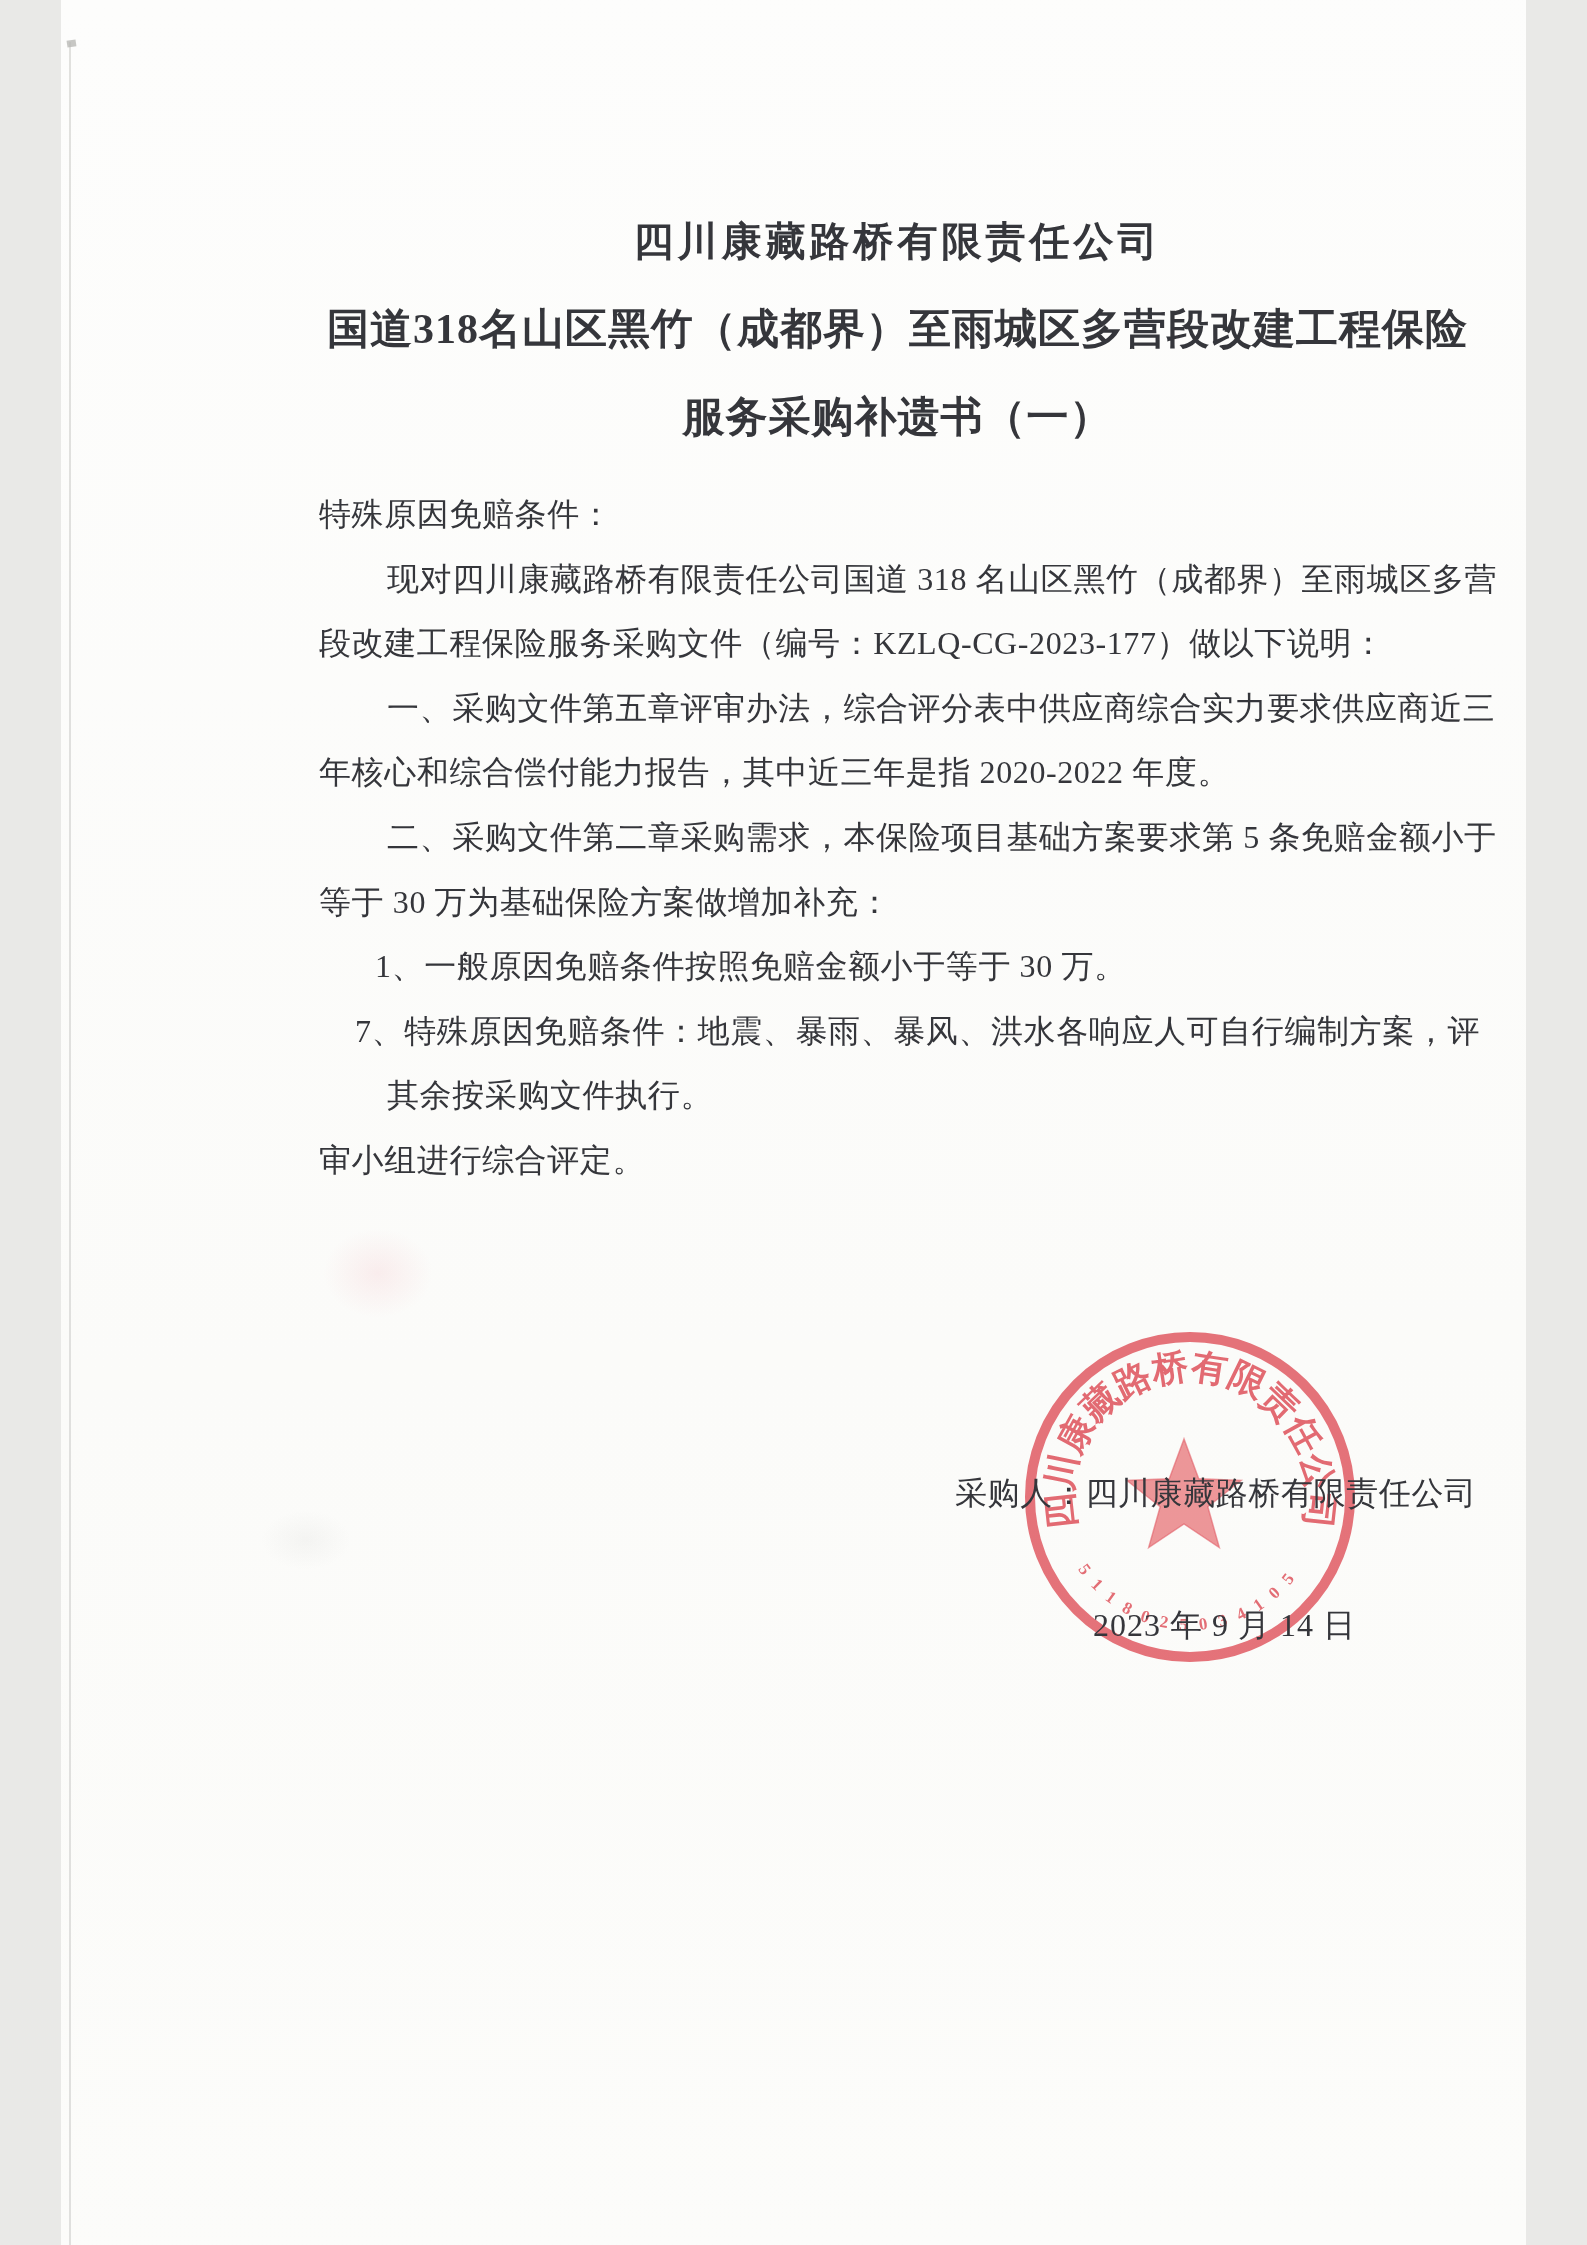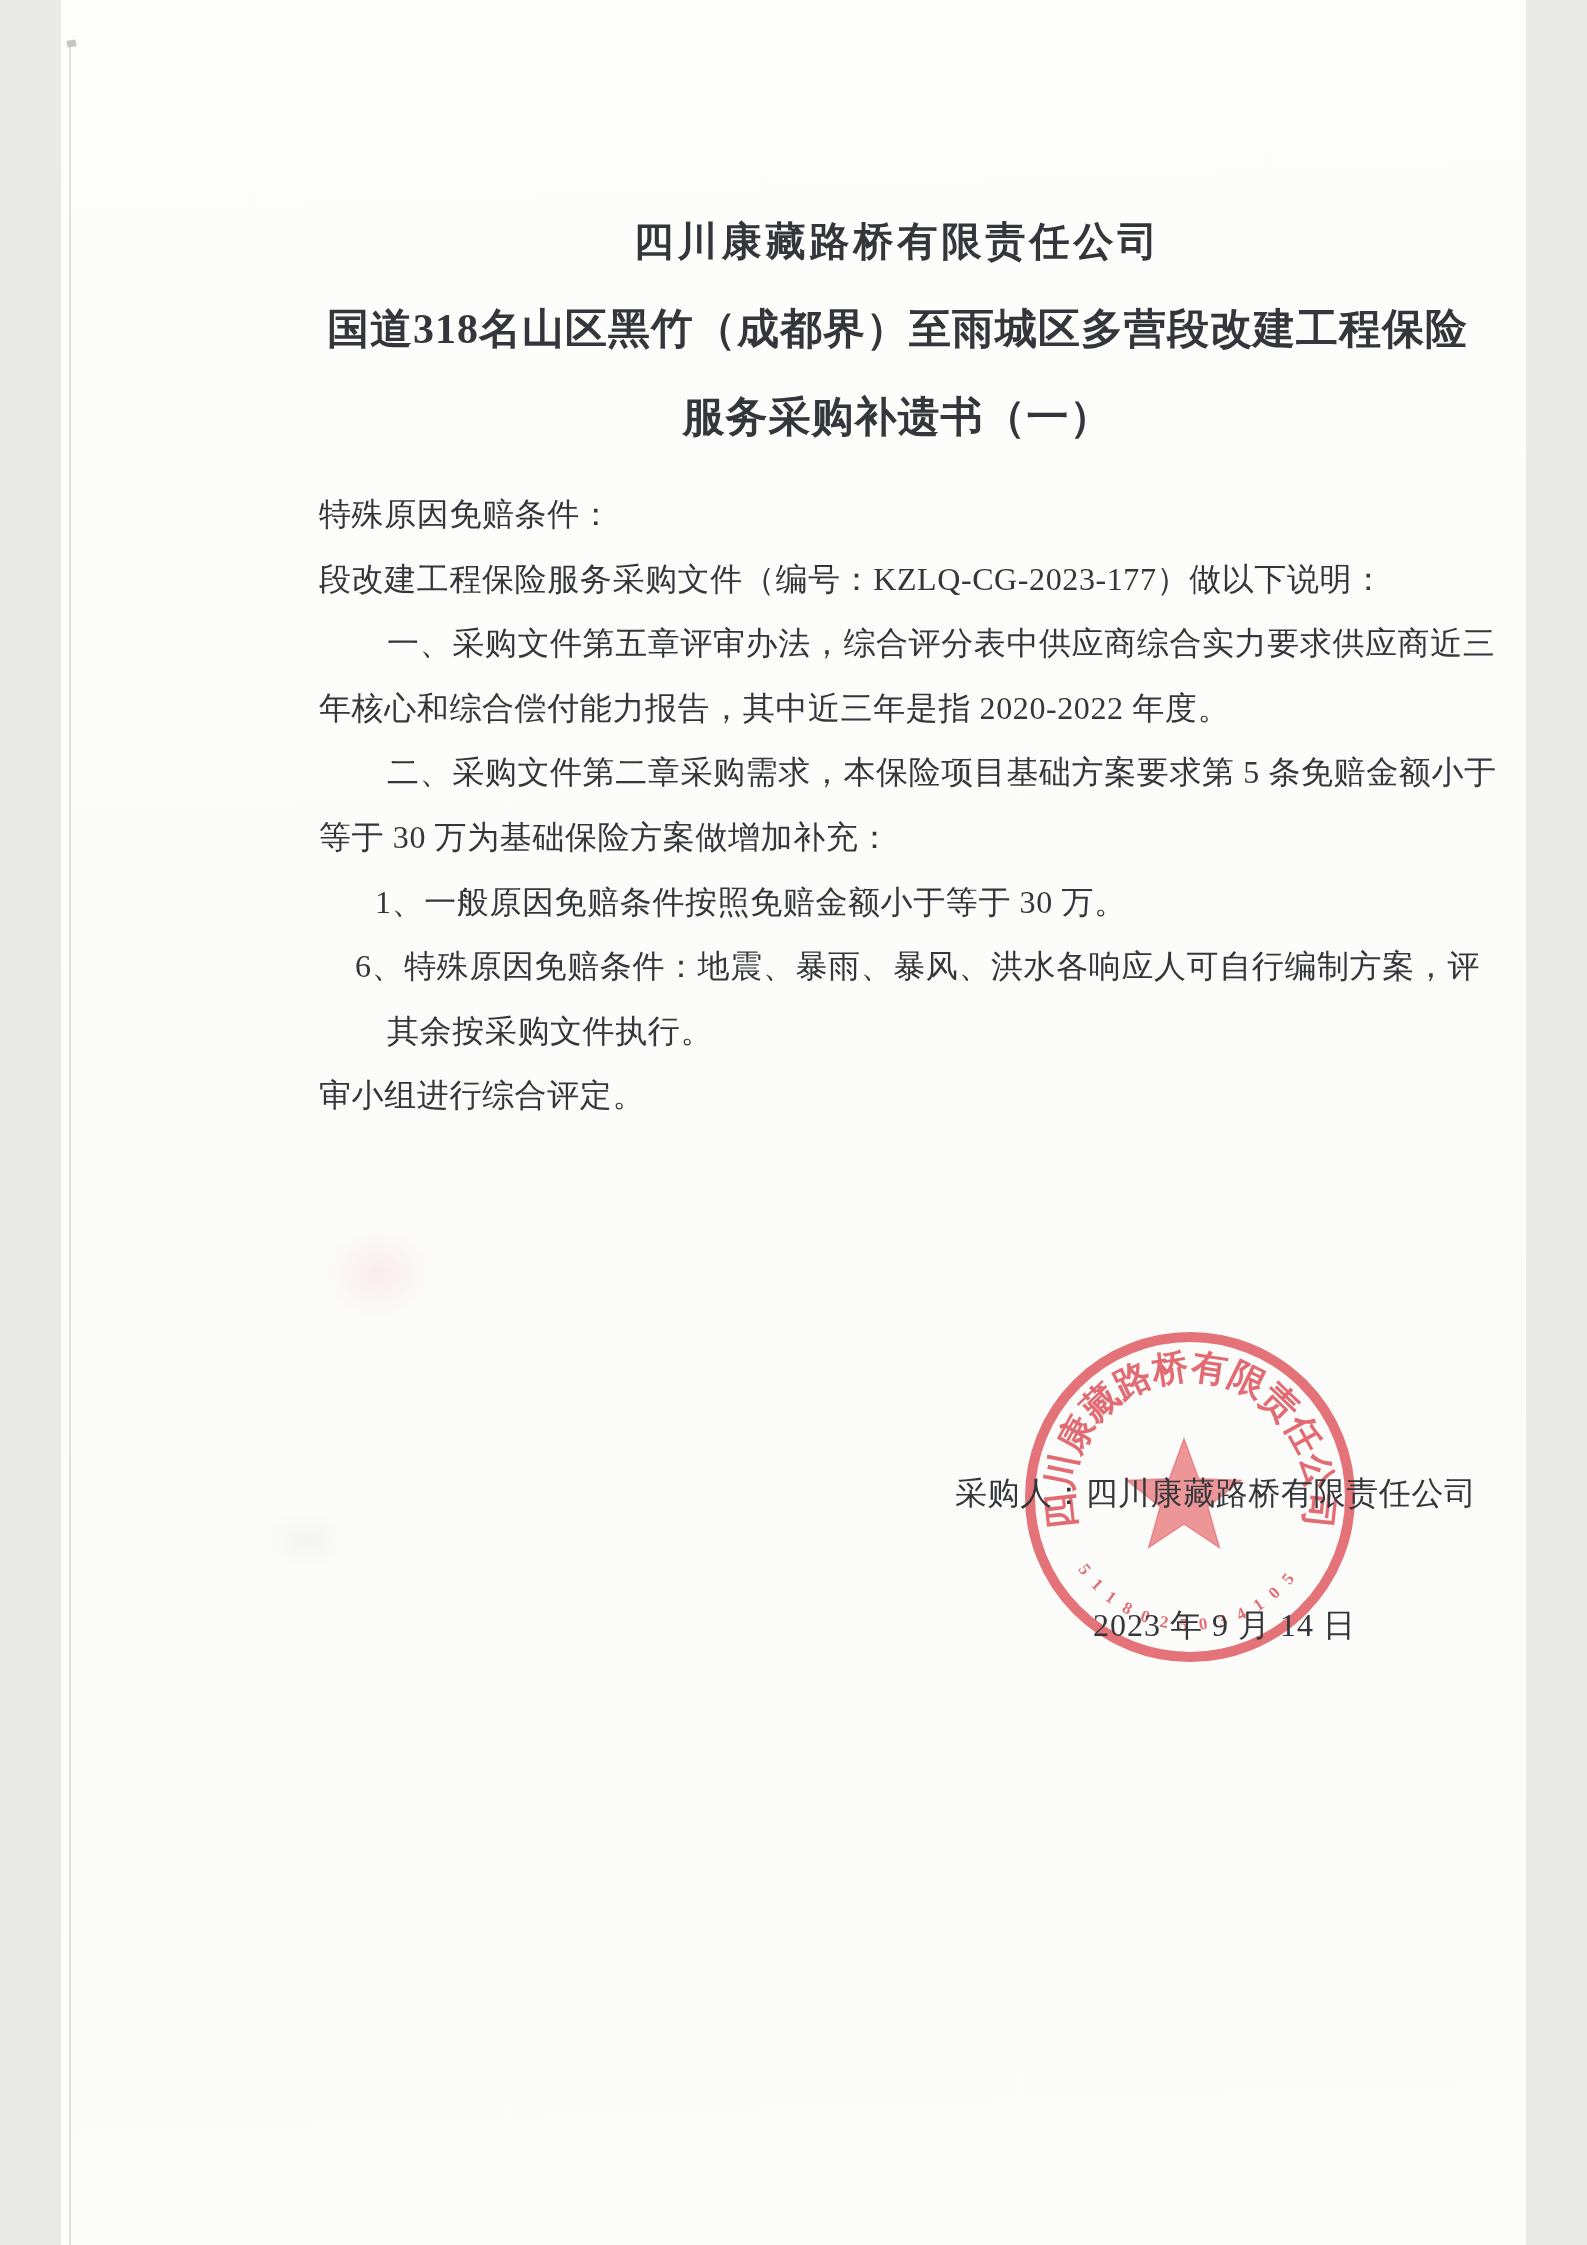--- a/index.html
+++ b/index.html
@@ -64,27 +64,28 @@
   <div class="edge-nub"></div>
   <div class="smudge-pink"></div>
   <div class="smudge-gray"></div>
 
   <div class="title-block t1">四川康藏路桥有限责任公司</div>
   <div class="title-block t2">国道318名山区黑竹（成都界）至雨城区多营段改建工程保险</div>
   <div class="title-block t3">服务采购补遗书（一）</div>
 
   <div class="body-text">
     <div class="line">特殊原因免赔条件：</div>
+    <div class="line ind-para">现对四川康藏路桥有限责任公司国道 318 名山区黑竹（成都界）至雨城区多营</div>
     <div class="line">段改建工程保险服务采购文件（编号：KZLQ-CG-2023-177）做以下说明：</div>
     <div class="line ind-para">一、采购文件第五章评审办法，综合评分表中供应商综合实力要求供应商近三</div>
     <div class="line">年核心和综合偿付能力报告，其中近三年是指 2020-2022 年度。</div>
     <div class="line ind-para">二、采购文件第二章采购需求，本保险项目基础方案要求第 5 条免赔金额小于</div>
     <div class="line">等于 30 万为基础保险方案做增加补充：</div>
     <div class="line ind-n1">1、一般原因免赔条件按照免赔金额小于等于 30 万。</div>
-    <div class="line ind-n2">6、特殊原因免赔条件：地震、暴雨、暴风、洪水各响应人可自行编制方案，评</div>
+    <div class="line ind-n2">7、特殊原因免赔条件：地震、暴雨、暴风、洪水各响应人可自行编制方案，评</div>
     <div class="line ind-para">其余按采购文件执行。</div>
     <div class="line">审小组进行综合评定。</div>
   </div>
 
   <svg class="stamp" viewBox="-200 -200 400 400" xmlns="http://www.w3.org/2000/svg">
     <defs>
       <path id="arcTop" d="M -112.8 34.5 A 118 118 0 1 1 112.8 34.5"></path>
       <path id="arcBottom" d="M -112.8 70.5 A 133 133 0 0 0 112.8 70.5"></path>
     </defs>
     <circle cx="0" cy="0" r="160" fill="none" stroke="#e2525c" stroke-width="10" opacity="0.88"></circle>

